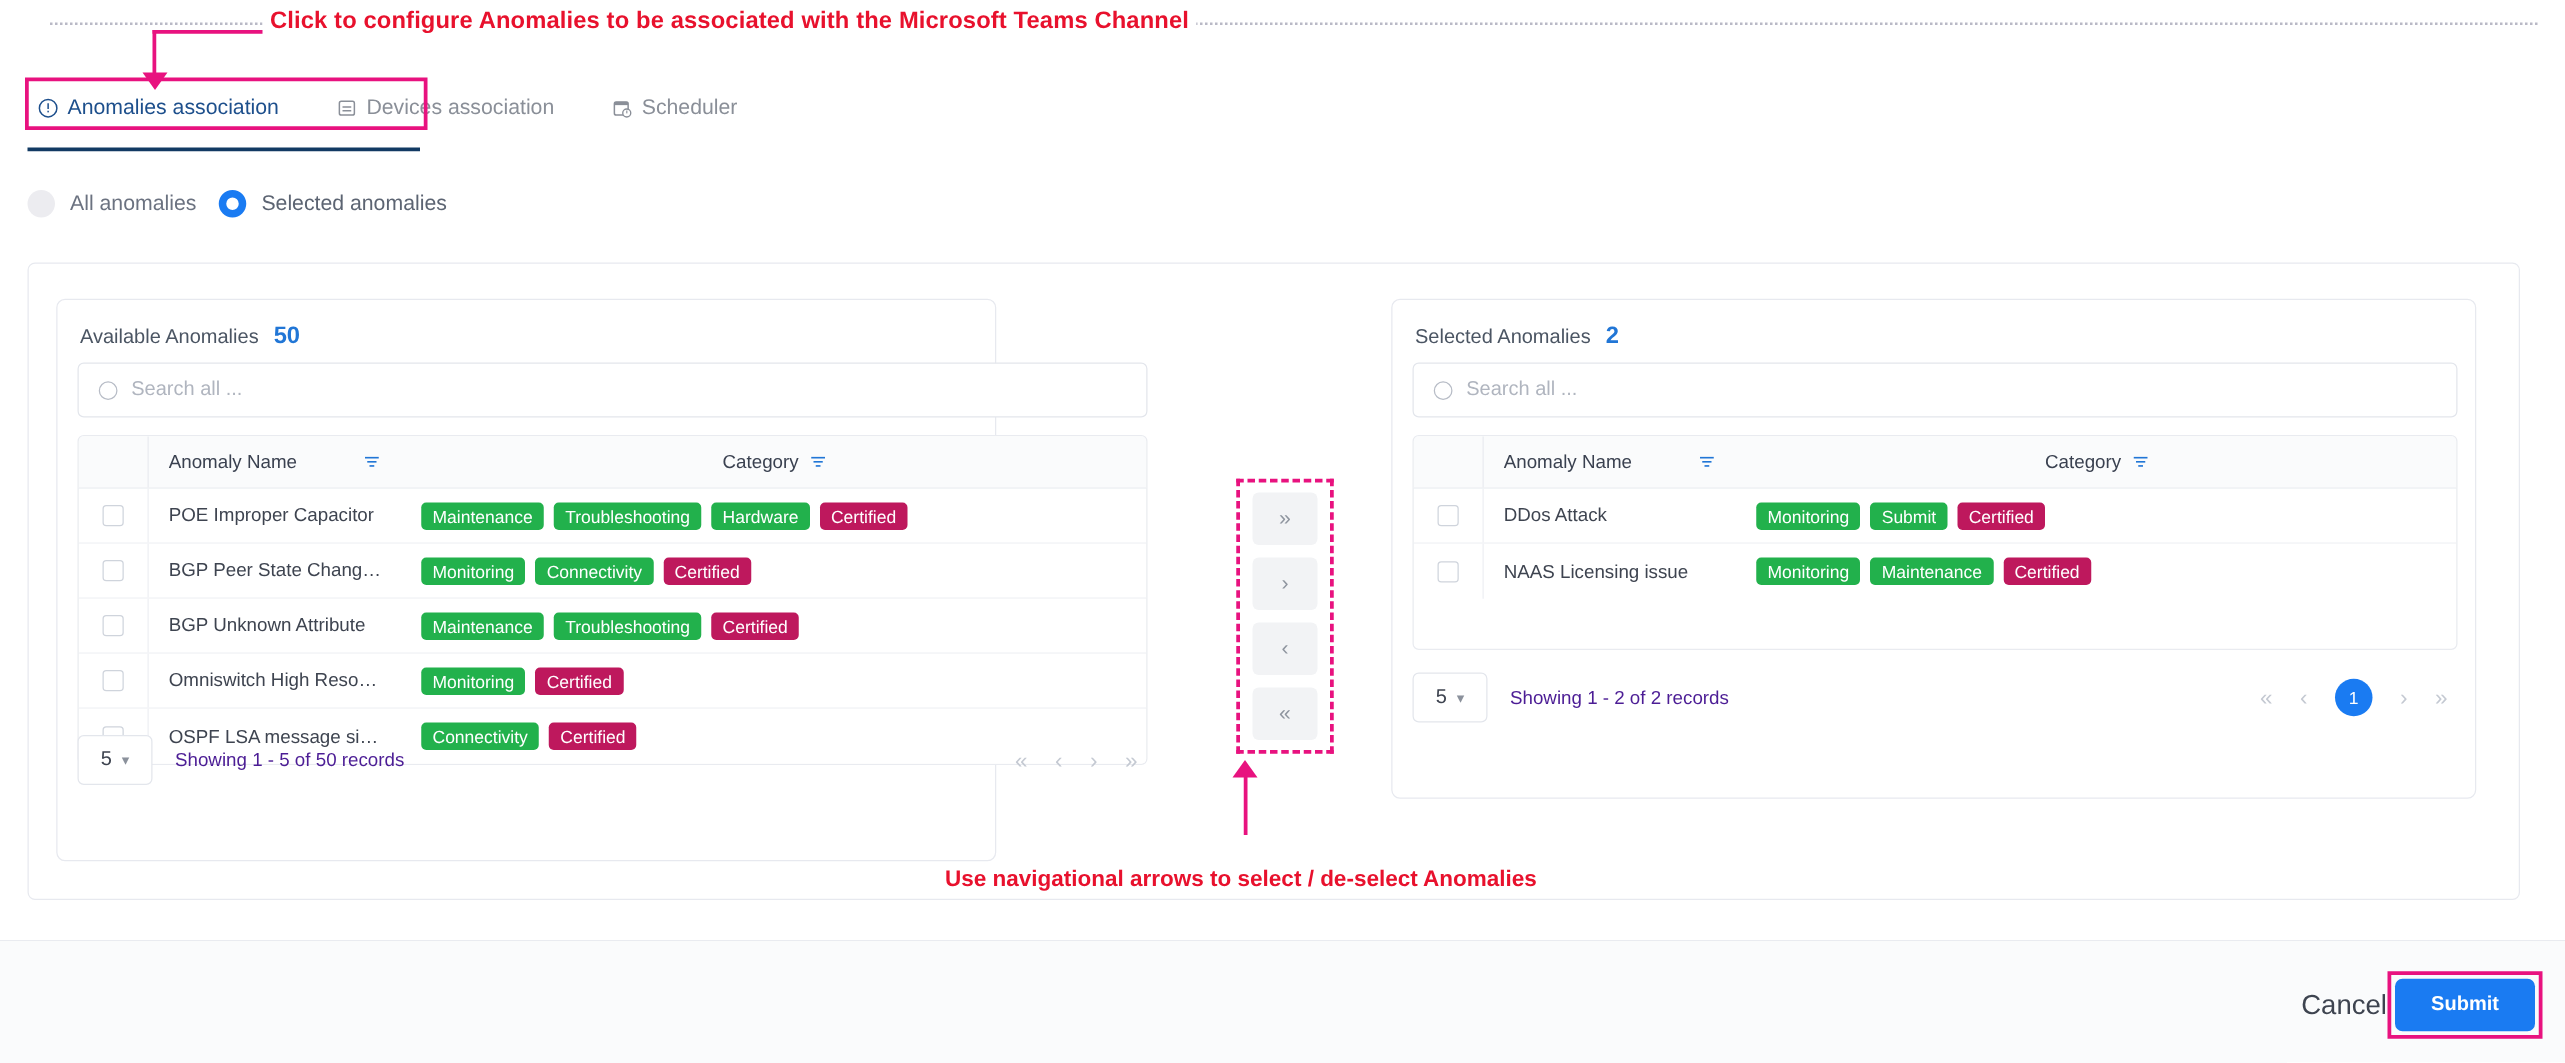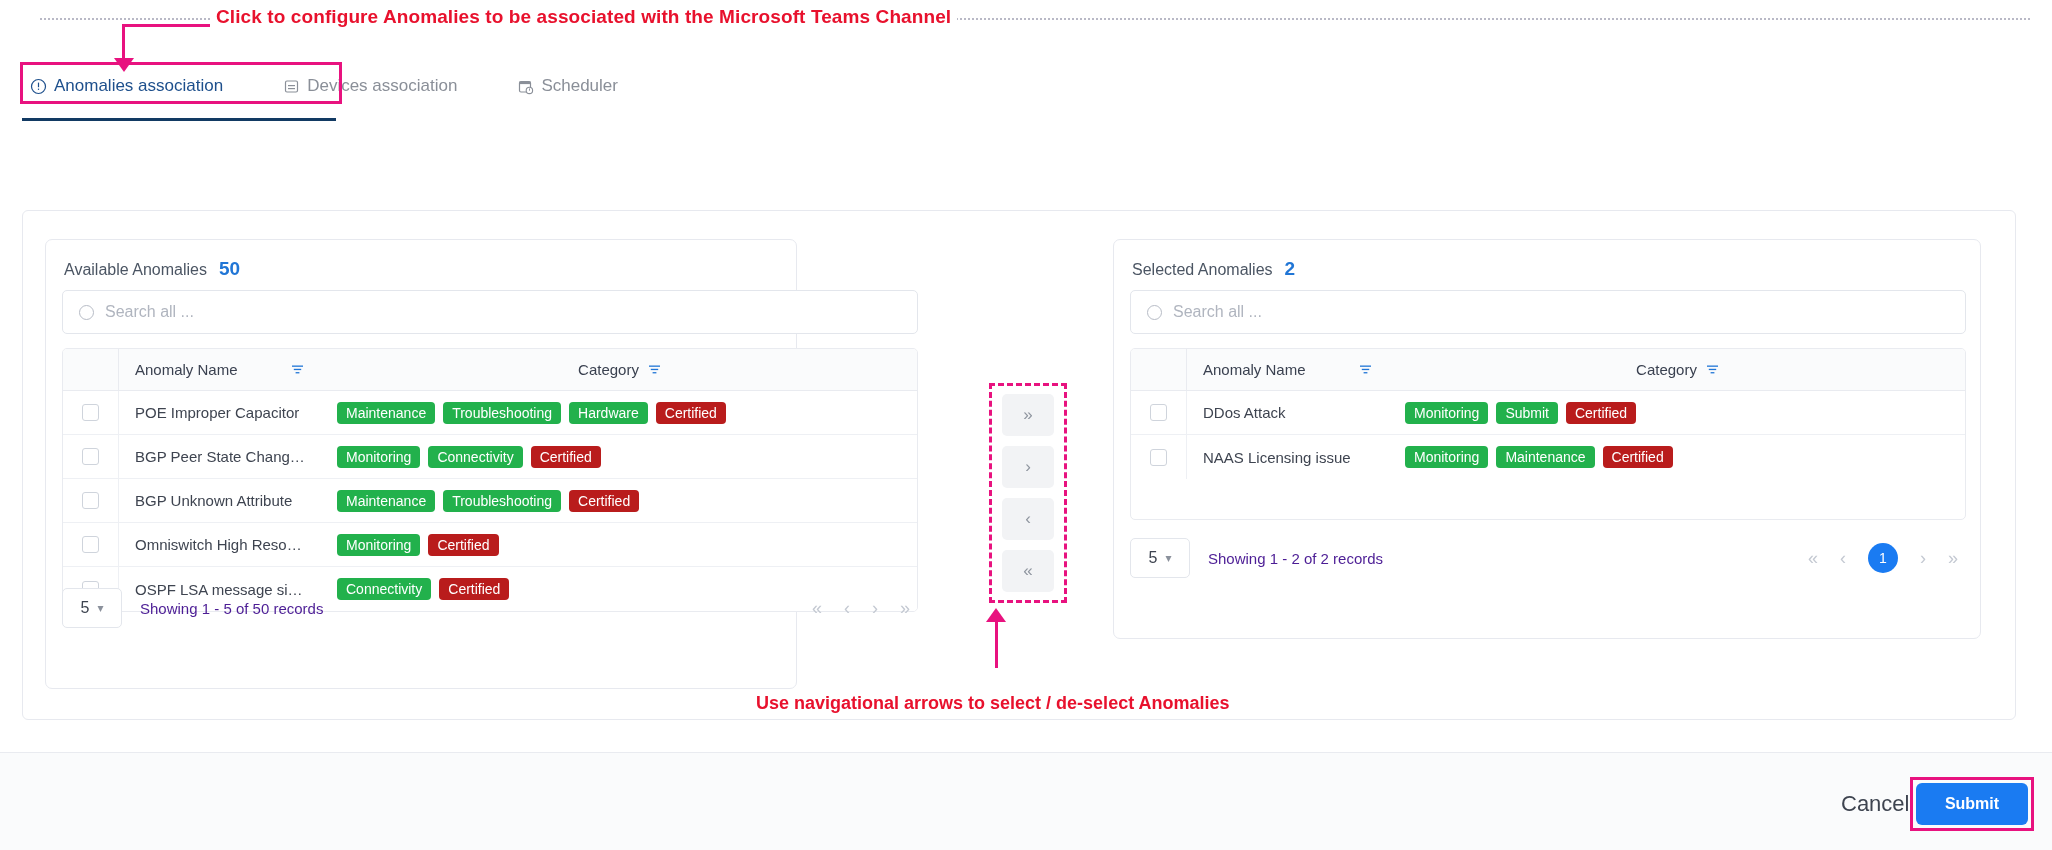--- a/index.html
+++ b/index.html
@@ -35,21 +35,21 @@
     position: absolute; left: 114px; top: 58px;
     width: 0; height: 0;
     border-left: 10px solid transparent;
     border-right: 10px solid transparent;
     border-top: 14px solid #e8127f;
   }
 
   
   .tabs {
     position: absolute; left: 24px; top: 68px;
-    display: flex; align-items: flex-end; gap: 48px;
+    display: flex; align-items: flex-end; gap: 34px;
   }
   .tab {
     display: flex; align-items: center; gap: 7px;
     font-size: 17px; color: #8a8f98; padding: 8px 6px 10px 6px;
     cursor: pointer; white-space: nowrap;
   }
   .tab.active { color: #1d4f8c; }
   .tab .tab-ico { display:inline-flex; width:17px; height:17px; align-items:center; justify-content:center; }
   .tab .tab-ico svg { display:block; }
 
@@ -158,21 +158,21 @@
   .filt { display: inline-flex; }
   .filt svg { display: block; }
 
   .tag {
     display: inline-flex; align-items: center;
     height: 22px; padding: 0 9px; border-radius: 4px;
     font-size: 14px; color: #fff; white-space: nowrap;
     font-weight: 500;
   }
   .tag.green { background: #22b14c; }
-  .tag.blue  { background: #b91c1c; }
+  .tag.blue  { background: #be185d; }
 
   
   .pager {
     position: absolute; left: 16px;
     display: flex; align-items: center;
   }
   .panel-left  .pager { top: 348px; width: 856px; }
   .panel-right .pager { top: 298px; width: 836px; }
   .pgsize {
     width: 60px; height: 40px; border: 1px solid #e3e6ec; border-radius: 5px;
@@ -282,20 +282,30 @@
             <circle cx="12.4" cy="12.4" r="3.2" fill="#fff" stroke="#8a8f98" stroke-width="1.1"></circle>
             <rect x="12" y="10.4" width="0.9" height="2.3" fill="#8a8f98"></rect>
           </svg>
       </span>
       <span>Scheduler</span>
     </div>
   </div>
   <div class="tab-active-box"></div>
   <div class="tab-underline"></div>
 
+  <div class="radio-row">
+    <div class="radio-item">
+      <span class="radio-dot"></span>
+      <span class="radio-label">All anomalies</span>
+    </div>
+    <div class="radio-item">
+      <span class="radio-dot on"></span>
+      <span class="radio-label sel">Selected anomalies</span>
+    </div>
+  </div>
 
   <div class="main-card">
 
     <div class="panel panel-left">
       <div class="panel-title">
         <span>Available Anomalies</span>
         <span class="panel-count">50</span>
       </div>
 
       <div class="search-box">

